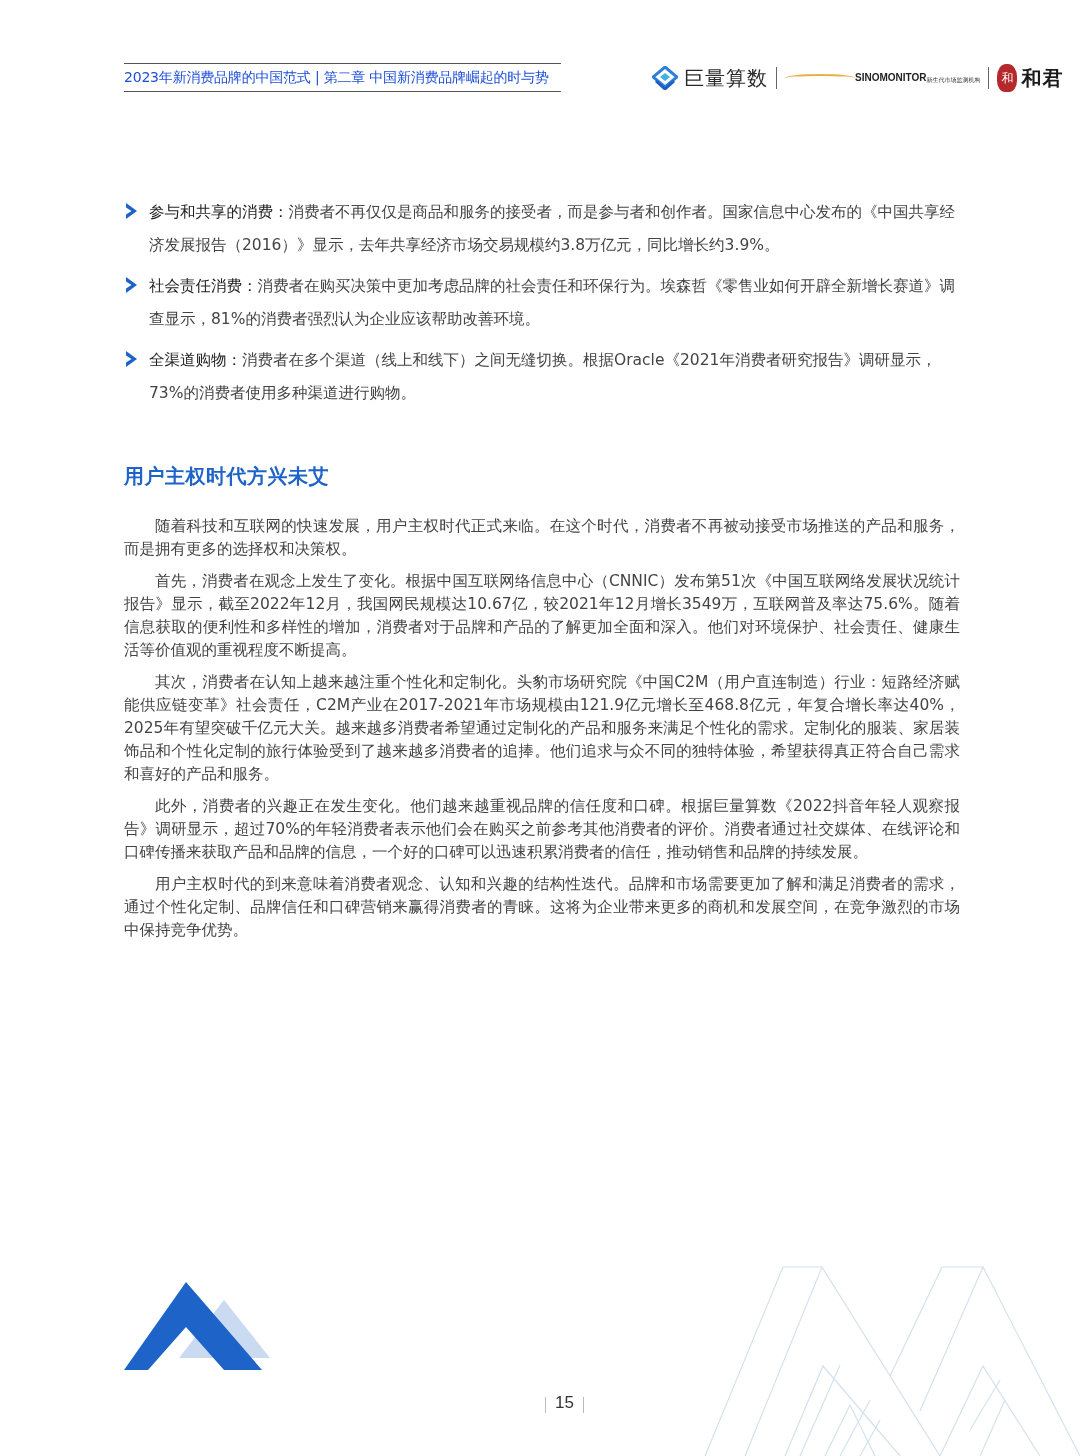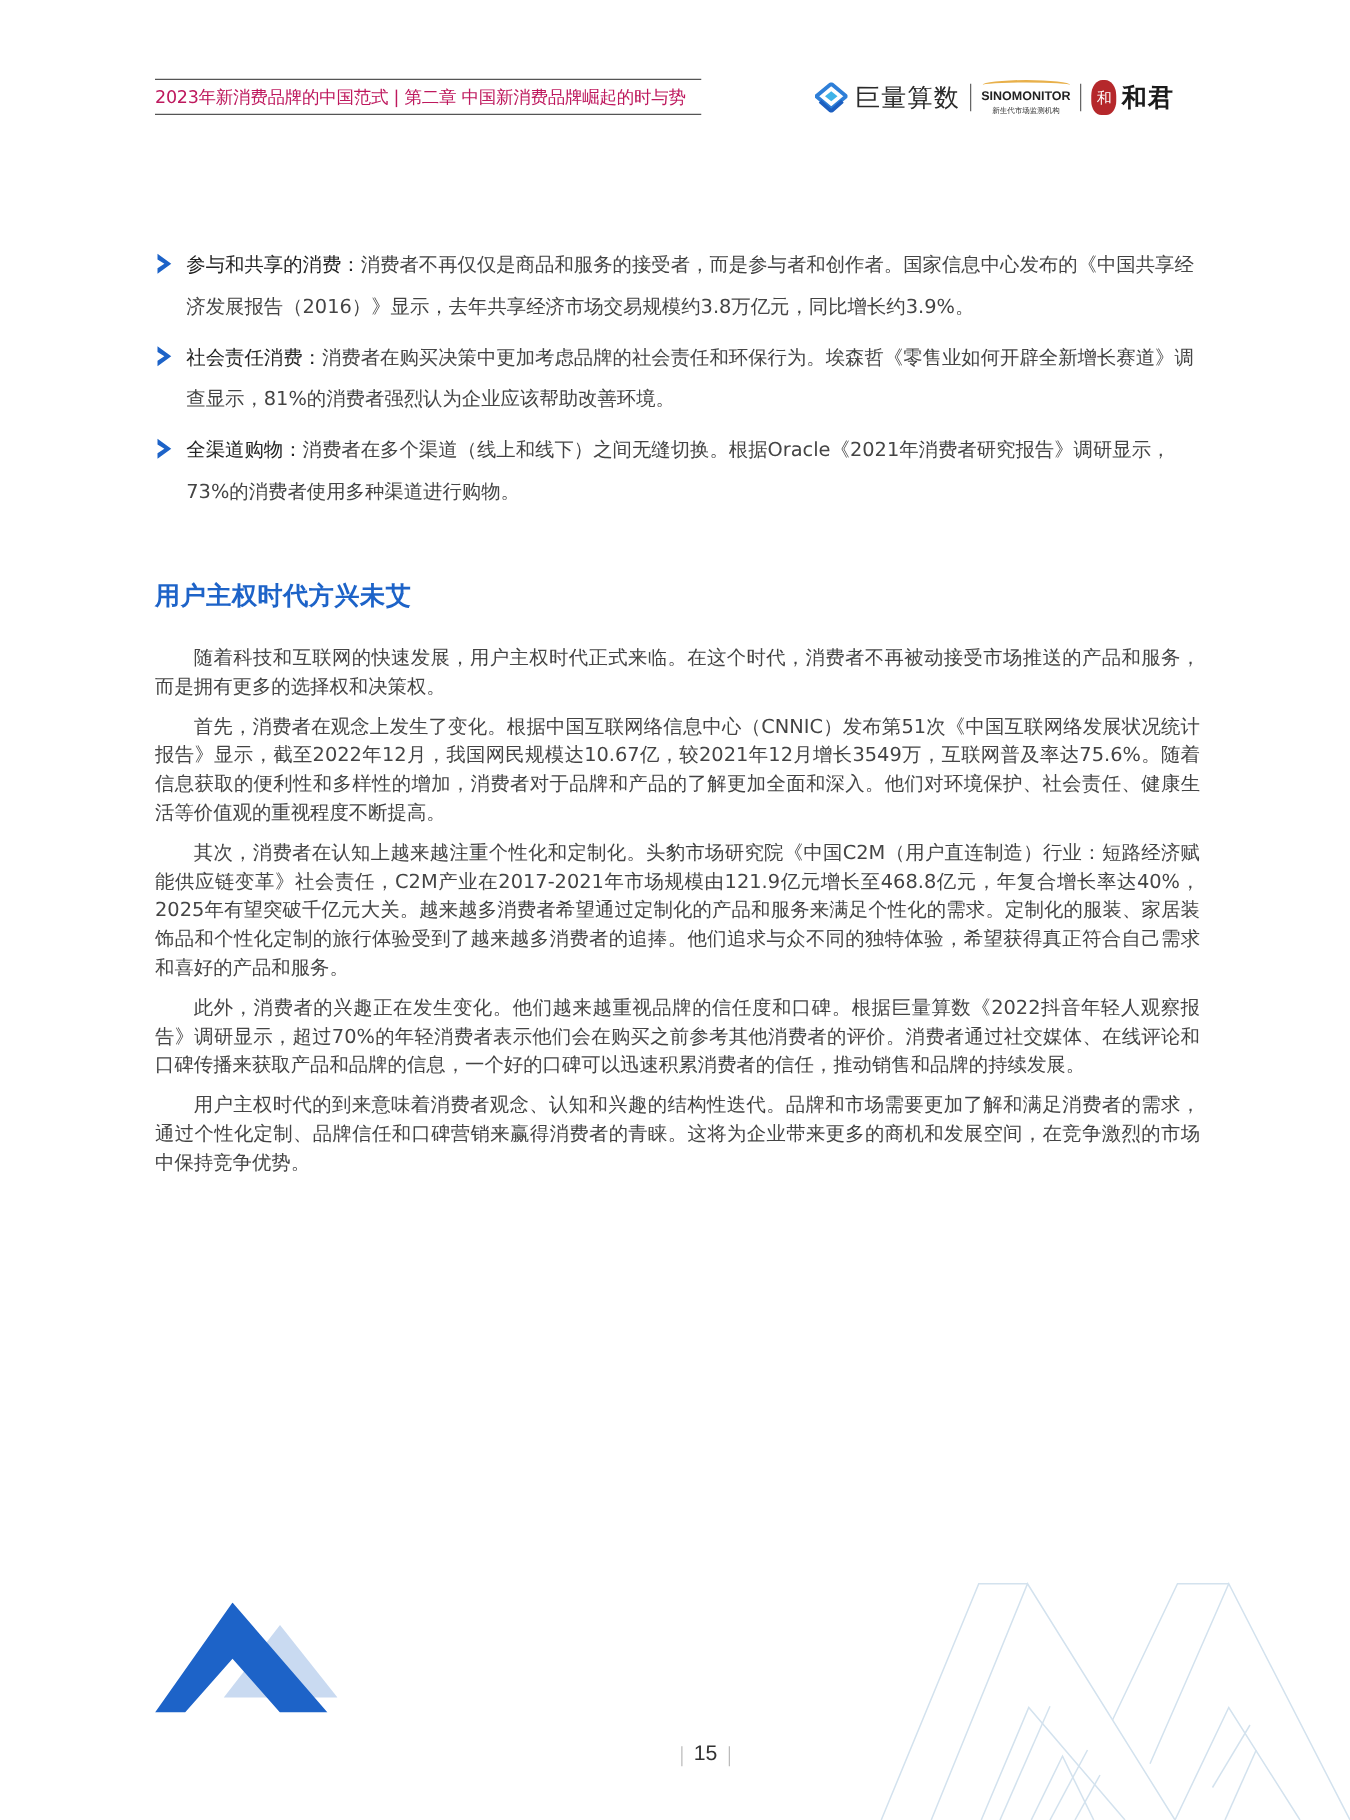--- a/index.html
+++ b/index.html
@@ -1,26 +1,26 @@
 <!DOCTYPE html>
 <html><head>
 <meta charset="utf-8">
 <style>
   * { margin: 0; padding: 0; box-sizing: border-box; }
   html, body { width: 1080px; height: 1456px; background: #ffffff; overflow: hidden; }
   body { position: relative; font-family: "DejaVu Sans", "Liberation Sans", sans-serif; color: #3a3a3a; }
 
   .header-title-wrap { position: absolute; left: 124px; top: 63px; width: 437px; border-top: 1px solid #555; border-bottom: 1px solid #555; height: 29px; display: flex; align-items: center; }
-  .header-title { font-size: 14px; color: #be185d; white-space: nowrap; letter-spacing: -0.2px; }
+  .header-title { font-size: 14px; color: #1d4ed8; white-space: nowrap; letter-spacing: -0.2px; }
 
   .logos { position: absolute; left: 652px; top: 60px; height: 36px; display: flex; align-items: center; }
   .logo-jl { display: flex; align-items: center; gap: 6px; }
   .logo-jl-text { font-size: 20px; color: #2a2a2a; letter-spacing: 1px; }
   .logo-sep { width: 1px; height: 22px; background: #666; margin: 0 8px; }
-  .logo-sino { display: flex; flex-direction: column; align-items: center; line-height: 1; }
+  .logo-sino { display: flex; align-items: center; line-height: 1; }
   .logo-sino-main { font-family: "Liberation Sans", sans-serif; font-weight: bold; font-size: 10px; color: #222; letter-spacing: 0; }
   .logo-sino-sub { font-size: 6px; color: #333; margin-top: 3px; }
   .logo-sino-arc { width: 70px; height: 8px; border-top: 2px solid #e8b04a; border-radius: 50% 50% 0 0; margin-bottom: 1px; }
   .logo-hj { display: flex; align-items: center; gap: 4px; }
   .logo-hj-seal { width: 20px; height: 28px; background: #b5282b; border-radius: 45% 45% 40% 40%; color: #fff; font-size: 12px; display: flex; align-items: center; justify-content: center; }
   .logo-hj-text { font-size: 20px; font-weight: bold; color: #1a1a1a; letter-spacing: 1px; }
 
   .bullets { position: absolute; left: 124px; top: 196px; width: 840px; }
   .bullet { position: relative; padding-left: 25px; margin-bottom: 8px; }
   .bullet-icon { position: absolute; left: 0; top: 6px; width: 14px; height: 18px; }

